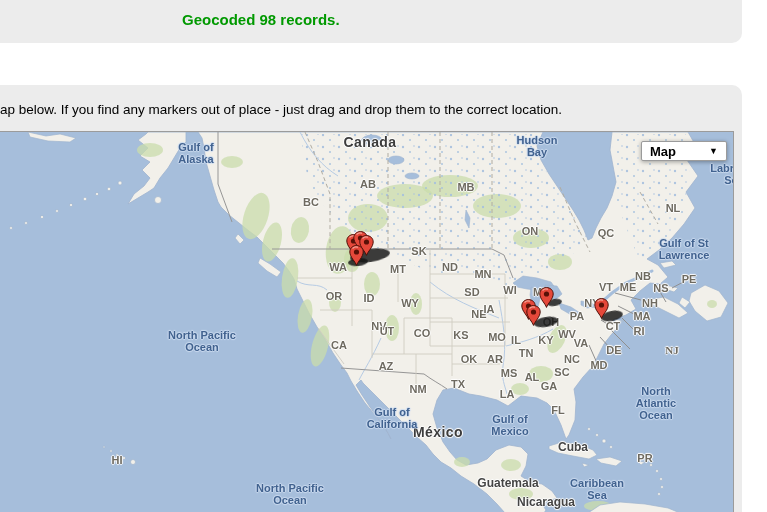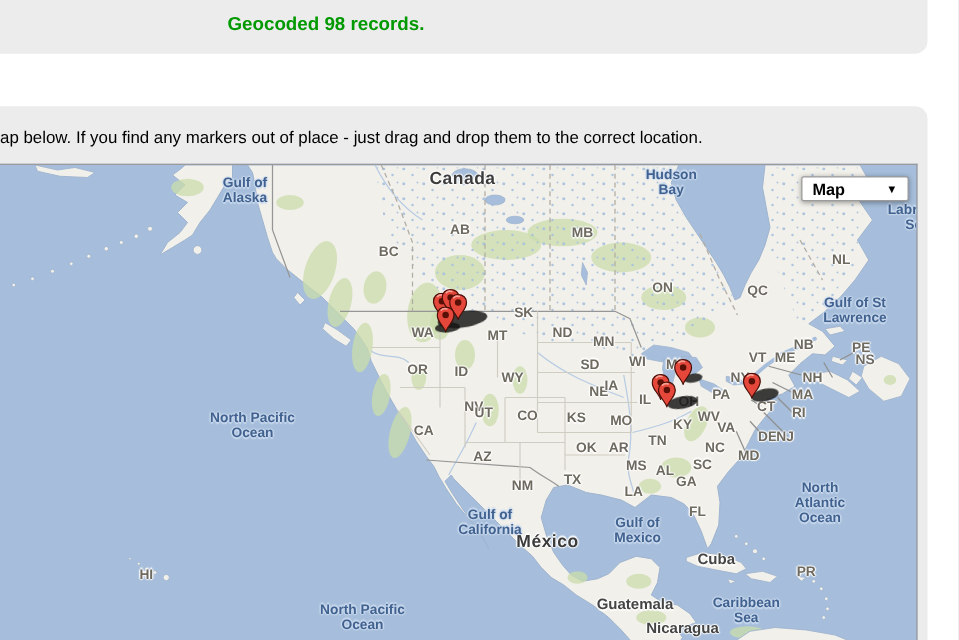--- a/index.html
+++ b/index.html
@@ -283,58 +283,58 @@
 Sea</div>
         <div class="map-label region" style="left: 311px; top: 70px;">BC</div>
         <div class="map-label region" style="left: 368px; top: 52px;">AB</div>
         <div class="map-label region" style="left: 419px; top: 72px; margin-top: 47px;">SK</div>
         <div class="map-label region" style="left: 466px; top: 55px;">MB</div>
         <div class="map-label region" style="left: 530px; top: 99px;">ON</div>
         <div class="map-label region" style="left: 606px; top: 101px;">QC</div>
         <div class="map-label region" style="left: 673px; top: 76px;">NL</div>
         <div class="map-label region" style="left: 643px; top: 144px;">NB</div>
         <div class="map-label region" style="left: 689px; top: 147px;">PE</div>
-        <div class="map-label region" style="left: 692px; top: 156px;">NS</div>
+        <div class="map-label region" style="left: 661px; top: 156px;">NS</div>
         <div class="map-label region" style="left: 338px; top: 135px;">WA</div>
         <div class="map-label region" style="left: 398px; top: 137px;">MT</div>
         <div class="map-label region" style="left: 450px; top: 135px;">ND</div>
         <div class="map-label region" style="left: 483px; top: 142px;">MN</div>
         <div class="map-label region" style="left: 334px; top: 164px;">OR</div>
         <div class="map-label region" style="left: 369px; top: 166px;">ID</div>
         <div class="map-label region" style="left: 452px; top: 160px; padding-left: 40px;">SD</div>
         <div class="map-label region" style="left: 510px; top: 158px;">WI</div>
         <div class="map-label region" style="left: 410px; top: 171px;">WY</div>
         <div class="map-label region" style="left: 455px; top: 182px; padding-left: 48px;">NE</div>
         <div class="map-label region" style="left: 489px; top: 177px; text-align: center;">IA</div>
         <div class="map-label region" style="left: 357px; top: 194px; padding-left: 44px;">NV</div>
         <div class="map-label region" style="left: 387px; top: 199px;">UT</div>
         <div class="map-label region" style="left: 422px; top: 201px;">CO</div>
         <div class="map-label region" style="left: 461px; top: 203px;">KS</div>
         <div class="map-label region" style="left: 497px; top: 205px;">MO</div>
         <div class="map-label region" style="left: 339px; top: 213px;">CA</div>
-        <div class="map-label region" style="left: 516px; top: 188px;">IL</div>
+        <div class="map-label region" style="left: 516px; top: 208px;">IL</div>
         <div class="map-label region" style="left: 539px; top: 160px;">MI</div>
         <div class="map-label region" style="left: 551px; top: 190px;">OH</div>
         <div class="map-label region" style="left: 577px; top: 184px;">PA</div>
         <div class="map-label region" style="left: 592px; top: 171px;">NY</div>
         <div class="map-label region" style="left: 606px; top: 155px;">VT</div>
         <div class="map-label region" style="left: 628px; top: 155px;">ME</div>
         <div class="map-label region" style="left: 650px; top: 171px;">NH</div>
         <div class="map-label region" style="left: 642px; top: 184px; text-align: center;">MA</div>
         <div class="map-label region" style="left: 613px; top: 194px;">CT</div>
         <div class="map-label region" style="left: 639px; top: 199px;">RI</div>
         <div class="map-label region" style="left: 567px; top: 202px;">WV</div>
         <div class="map-label region" style="left: 581px; top: 211px;">VA</div>
         <div class="map-label region" style="left: 546px; top: 208px;">KY</div>
         <div class="map-label region" style="left: 526px; top: 221px;">TN</div>
         <div class="map-label region" style="left: 572px; top: 227px;">NC</div>
         <div class="map-label region" style="left: 562px; top: 240px;">SC</div>
         <div class="map-label region" style="left: 549px; top: 254px;">GA</div>
         <div class="map-label region" style="left: 614px; top: 218px;">DE</div>
-        <div class="map-label region" style="left: 628px; top: 218px;">NJ</div>
+        <div class="map-label region" style="left: 672px; top: 218px; font-family: Liberation Serif, serif;">NJ</div>
         <div class="map-label region" style="left: 599px; top: 233px;">MD</div>
         <div class="map-label region" style="left: 532px; top: 245px;">AL</div>
         <div class="map-label region" style="left: 509px; top: 241px;">MS</div>
         <div class="map-label region" style="left: 507px; top: 262px;">LA</div>
         <div class="map-label region" style="left: 458px; top: 252px;">TX</div>
         <div class="map-label region" style="left: 469px; top: 227px;">OK</div>
         <div class="map-label region" style="left: 495px; top: 227px;">AR</div>
         <div class="map-label region" style="left: 386px; top: 234px;">AZ</div>
         <div class="map-label region" style="left: 418px; top: 233px; margin-top: 24px;">NM</div>
         <div class="map-label region" style="left: 558px; top: 278px;">FL</div>

